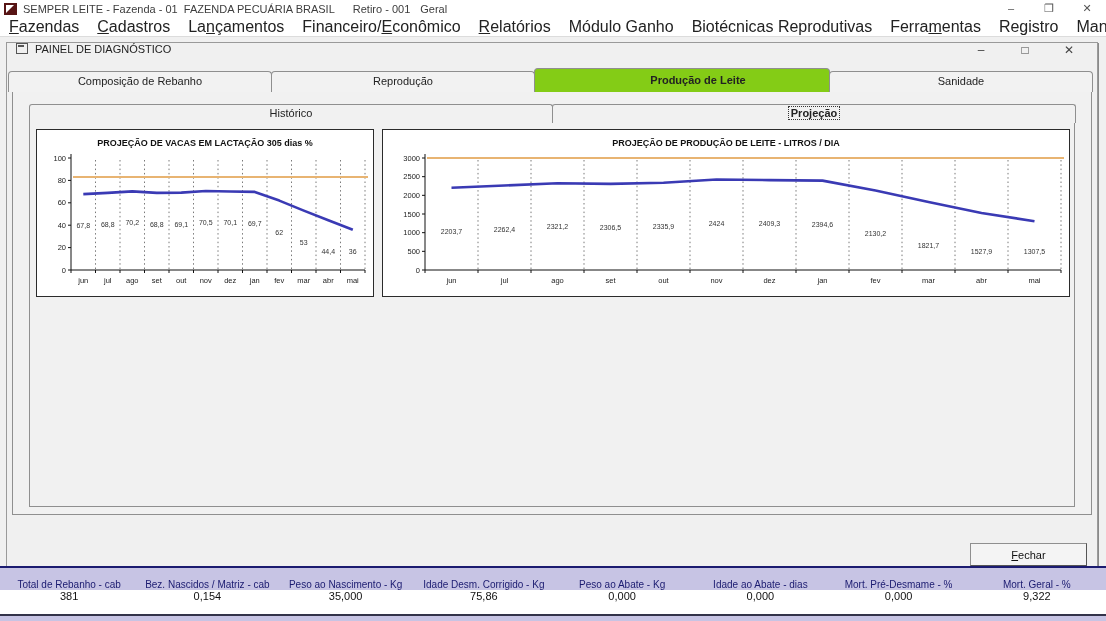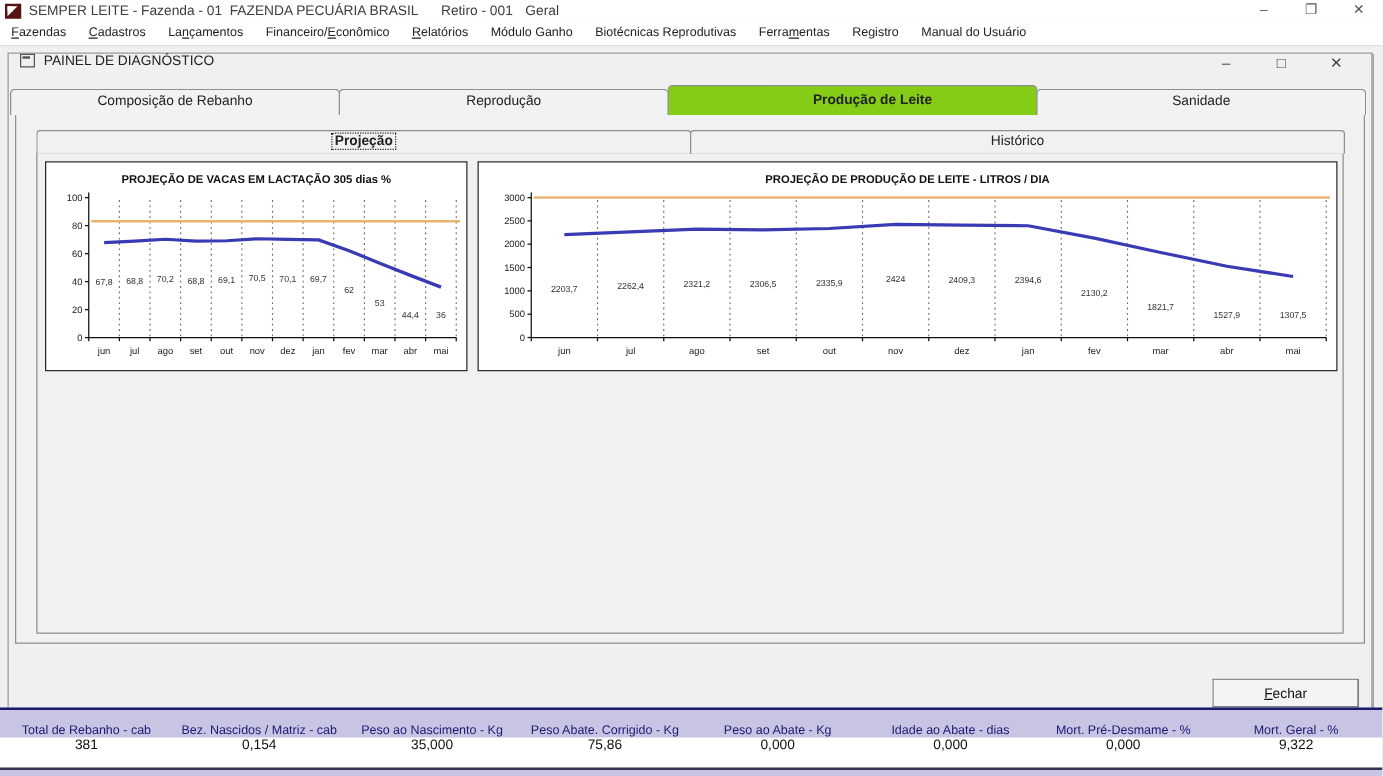--- a/index.html
+++ b/index.html
@@ -17,21 +17,21 @@
   .app-icon::after { content:""; position:absolute; left:2px; top:2px;
     border:4px solid transparent; border-top-color:#fff; border-left-color:#fff; }
   .t-seg { white-space:pre; }
   .t-seg2 { margin-left:18px; }
   .t-seg3 { margin-left:10px; }
   .win-controls { margin-left:auto; display:flex; height:100%; }
   .win-btn { width:38px; text-align:center; font-size:11px; color:#555; line-height:16px; cursor:default; }
   
   .menubar {
     position:absolute; top:17px; left:0; right:0; height:20px; background:#ffffff;
-    border-bottom:1px solid #dcdcdc; display:flex; align-items:center; font-size:10px; color:#222;
+    border-bottom:1px solid #dcdcdc; display:flex; align-items:center; font-size:16px; color:#222;
   }
   .menu-item { padding:0 9px; white-space:nowrap; }
   .menu-item u { text-decoration:underline; }
   
   .dialog {
     position:absolute; left:6px; top:42px; width:1092px; height:528px;
     background:#f0f0f0; border:1px solid #9a9a9a; box-shadow:1px 1px 0 #8a8a8a;
   }
   .dialog-header { height:24px; display:flex; align-items:flex-start; padding-left:9px; font-size:11px; color:#222; }
   .dialog-icon { width:12px; height:11px; border:1px solid #555; margin-right:7px; position:relative; }
@@ -124,22 +124,22 @@
 
   <div class="tabs-row">
       <div class="tab">Composição de Rebanho</div>
       <div class="tab">Reprodução</div>
       <div class="tab active">Produção de Leite</div>
       <div class="tab">Sanidade</div>
     </div>
 
   <div class="tab-page">
     <div class="subtabs-row">
+        <div class="subtab"><span class="subtab-label">Histórico</span></div>
         <div class="subtab active"><span class="subtab-label">Projeção</span></div>
-        <div class="subtab"><span class="subtab-label">Histórico</span></div>
       </div>
     <div class="sub-page">
       <div class="chart-panel left">
         <svg id="chart0" width="336" height="166" viewBox="0 0 336 166">
             <text x="168" y="16" text-anchor="middle" font-size="9" font-weight="bold" fill="#111">PROJEÇÃO DE VACAS EM LACTAÇÃO 305 dias %</text>
             <line x1="58.5" y1="30" x2="58.5" y2="140" stroke="#6a6a6a" stroke-width="0.9" stroke-dasharray="1.5 2.8"></line>
             <line x1="83" y1="30" x2="83" y2="140" stroke="#6a6a6a" stroke-width="0.9" stroke-dasharray="1.5 2.8"></line>
             <line x1="107.5" y1="30" x2="107.5" y2="140" stroke="#6a6a6a" stroke-width="0.9" stroke-dasharray="1.5 2.8"></line>
             <line x1="132" y1="30" x2="132" y2="140" stroke="#6a6a6a" stroke-width="0.9" stroke-dasharray="1.5 2.8"></line>
             <line x1="156.5" y1="30" x2="156.5" y2="140" stroke="#6a6a6a" stroke-width="0.9" stroke-dasharray="1.5 2.8"></line>
@@ -283,21 +283,21 @@
   <button class="close-btn">
     <span class="btn-label">Fechar</span>
   </button>
 </div>
 
 <div class="status">
   <div class="status-labels">
       <div class="status-label">Total de Rebanho - cab</div>
       <div class="status-label">Bez. Nascidos / Matriz - cab</div>
       <div class="status-label">Peso ao Nascimento - Kg</div>
-      <div class="status-label">Peso Abate. Corrigido - Kg</div>
+      <div class="status-label">Idade Desm. Corrigido - Kg</div>
       <div class="status-label">Peso ao Abate - Kg</div>
       <div class="status-label">Idade ao Abate - dias</div>
       <div class="status-label">Mort. Pré-Desmame - %</div>
       <div class="status-label">Mort. Geral - %</div>
     </div>
   <div class="status-values">
       <div class="status-value">381</div>
       <div class="status-value">0,154</div>
       <div class="status-value">35,000</div>
       <div class="status-value">75,86</div>

